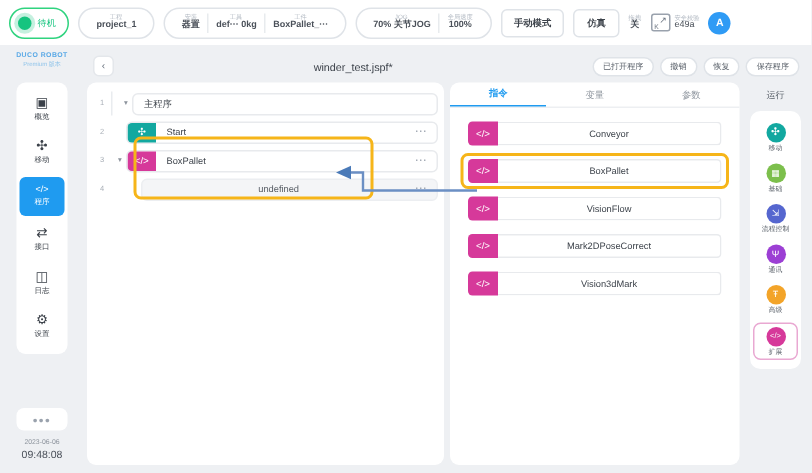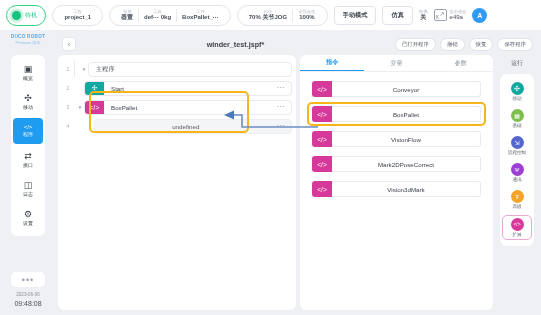--- a/index.html
+++ b/index.html
@@ -117,21 +117,21 @@
   .panel-head {
     height: 22px; display: flex; align-items: center; padding: 0 4px;
   }
   .back-btn {
     width: 14px; height: 14px; border-radius: 4px; background:#fff;
     border:1px solid #e4e7eb;
     display:flex; align-items:center; justify-content:center;
     font-size: 7px; color:#6b7480;
   }
   .panel-title {
-    flex: 1; text-align: center; font-size: 7.2px; color: #3d434b; font-weight: bold;
+    flex: 1; text-align: center; font-size: 7.2px; color: #3d434b;
   }
   .head-btns { display:flex; gap: 4px; }
   .hbtn {
     border:1px solid #dfe3e8; background:#fff; border-radius: 9px;
     height: 13px; padding: 0 6px;
     display:flex; align-items:center; font-size: 5.4px; color:#5a616a;
   }
 
   .body-row { display: flex; gap: 4px; height: 255px; }
 

